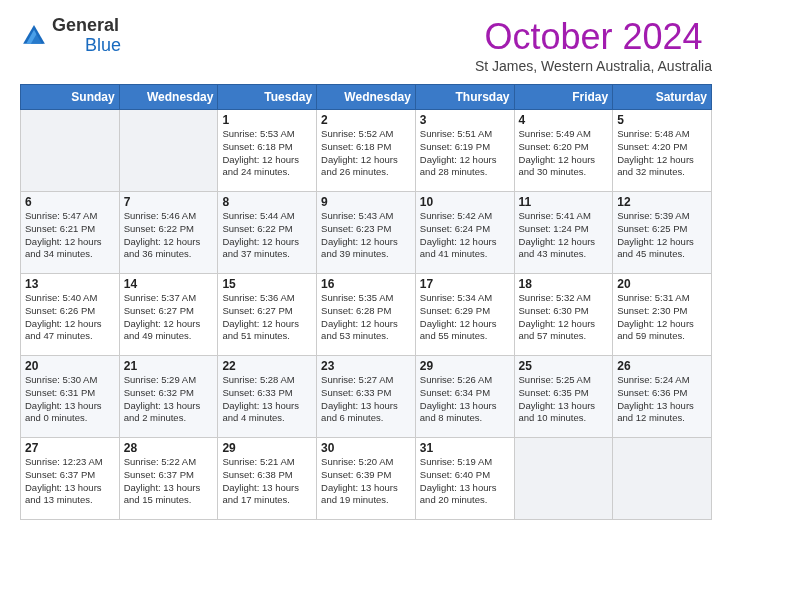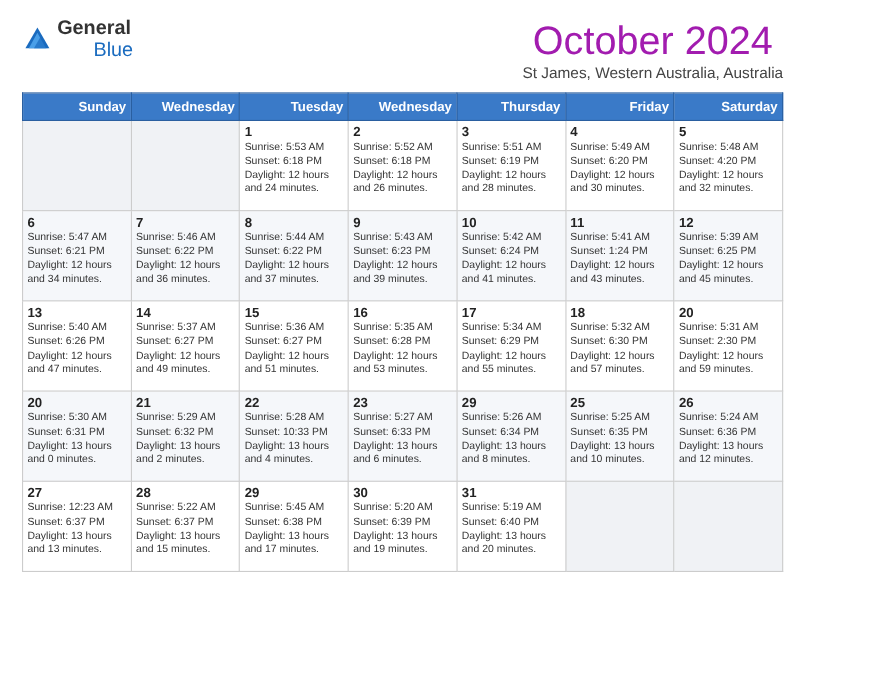--- a/index.html
+++ b/index.html
@@ -288,21 +288,21 @@
           <td>
             <span class="day-number">21</span>
             <div class="day-info">Sunrise: 5:29 AM
 Sunset: 6:32 PM
 Daylight: 13 hours
 and 2 minutes.</div>
           </td>
           <td>
             <span class="day-number">22</span>
             <div class="day-info">Sunrise: 5:28 AM
-Sunset: 10:33 PM
+Sunset: 6:33 PM
 Daylight: 13 hours
 and 4 minutes.</div>
           </td>
           <td>
             <span class="day-number">23</span>
             <div class="day-info">Sunrise: 5:27 AM
 Sunset: 6:33 PM
 Daylight: 13 hours
 and 6 minutes.</div>
           </td>
@@ -338,21 +338,21 @@
           </td>
           <td>
             <span class="day-number">28</span>
             <div class="day-info">Sunrise: 5:22 AM
 Sunset: 6:37 PM
 Daylight: 13 hours
 and 15 minutes.</div>
           </td>
           <td>
             <span class="day-number">29</span>
-            <div class="day-info">Sunrise: 5:45 AM
+            <div class="day-info">Sunrise: 5:21 AM
 Sunset: 6:38 PM
 Daylight: 13 hours
 and 17 minutes.</div>
           </td>
           <td>
             <span class="day-number">30</span>
             <div class="day-info">Sunrise: 5:20 AM
 Sunset: 6:39 PM
 Daylight: 13 hours
 and 19 minutes.</div>

